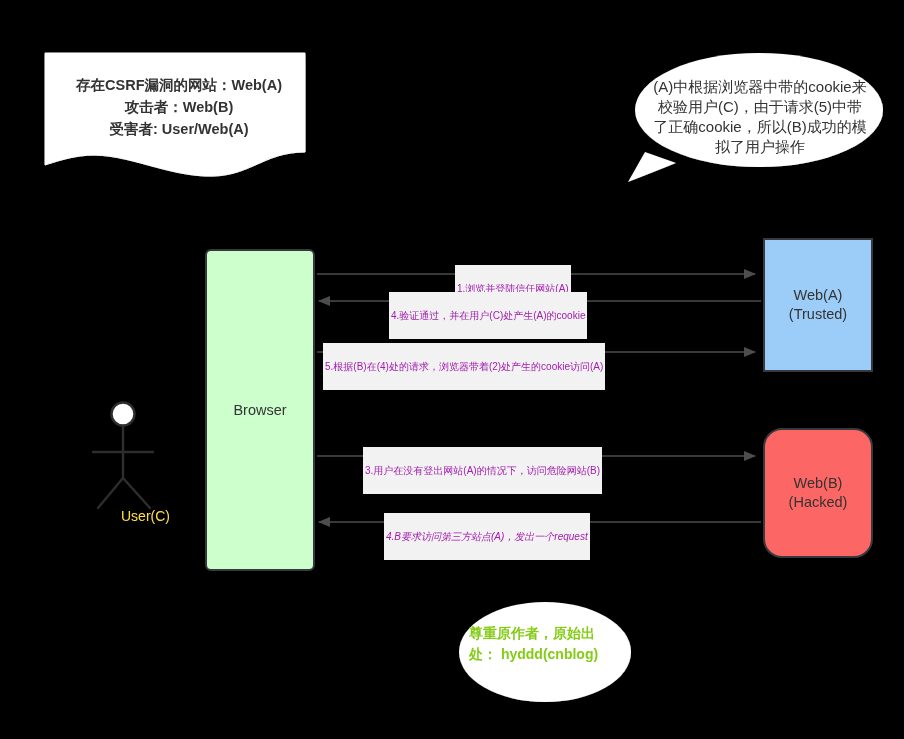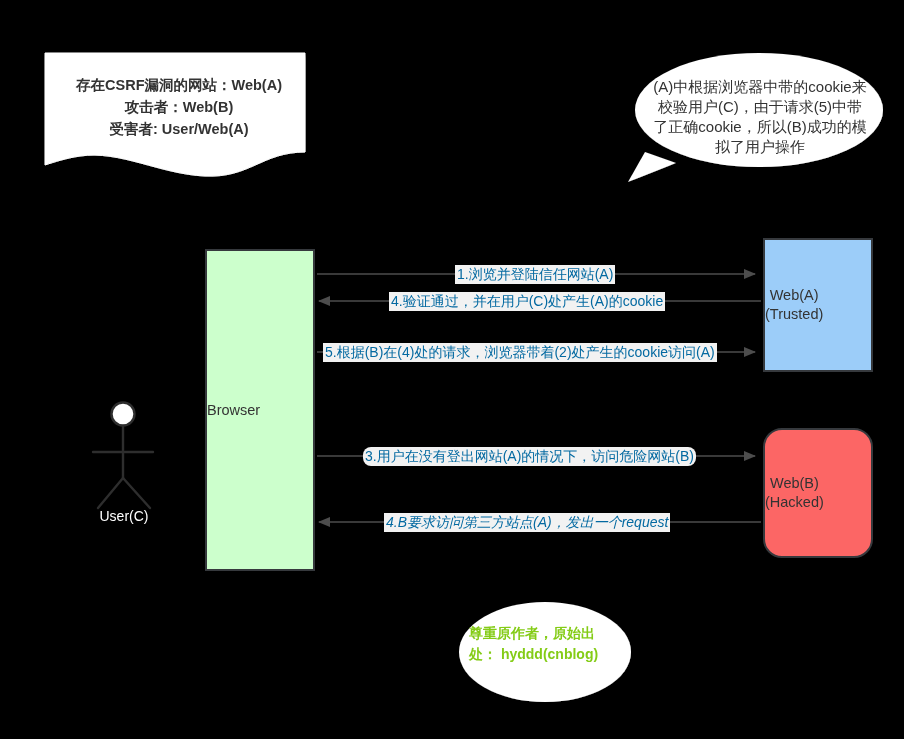--- a/index.html
+++ b/index.html
@@ -69,62 +69,62 @@
     text-align: left;
   }
 
   
   .node-box {
     position: absolute;
     border: 2px solid #36393d;
     box-sizing: border-box;
     display: flex;
     align-items: center;
-    justify-content: flex-start;
+    justify-content: center;
     text-align: center;
     color: #333333;
     font-size: 14.5px;
     line-height: 19px;
     white-space: pre-line;
   }
   #browser-box {
     left: 205px; top: 249px;
-    width: 110px; height: 322px;
+    width: 110px; height: 322px; border-radius: 6px;
   }
   #weba-box {
     left: 763px; top: 238px;
     width: 110px; height: 134px;
   }
   #webb-box {
     left: 763px; top: 428px;
     width: 110px; height: 130px; border-radius: 19px;
   }
   #actor-label {
     position: absolute;
     left: 78px; top: 508px;
     width: 92px;
-    text-align: center;
+    text-align: right;
     font-size: 14px;
-    color: #ffffff;
+    color: #fde047;
   }
 
   
   .msg-label {
     position: absolute;
     background: #f2f2f2;
-    color: #0369a1;
-    font-size: 14px;
+    color: #a21caf;
+    font-size: 10px;
     line-height: 17px;
-    padding: 1px 2px;
+    padding: 15px 2px;
     white-space: nowrap;
   }
   #msg1 { left: 455px; top: 265px; }
   #msg2 { left: 389px; top: 292px; }
   #msg5 { left: 323px; top: 343px; }
-  #msg3 { left: 363px; top: 447px; border-radius: 8px; }
+  #msg3 { left: 363px; top: 447px; }
   #msg4 { left: 384px; top: 513px; font-style: italic; }
 </style>
 </head>
 <body>
 
 <svg id="canvas" viewBox="0 0 904 739">
   <defs>
     <marker id="arrowR" markerWidth="12" markerHeight="10" refX="11" refY="5" orient="auto" markerUnits="userSpaceOnUse">
       <path d="M0,0 L12,5 L0,10 z" fill="#4d4d4d"></path>
     </marker>

